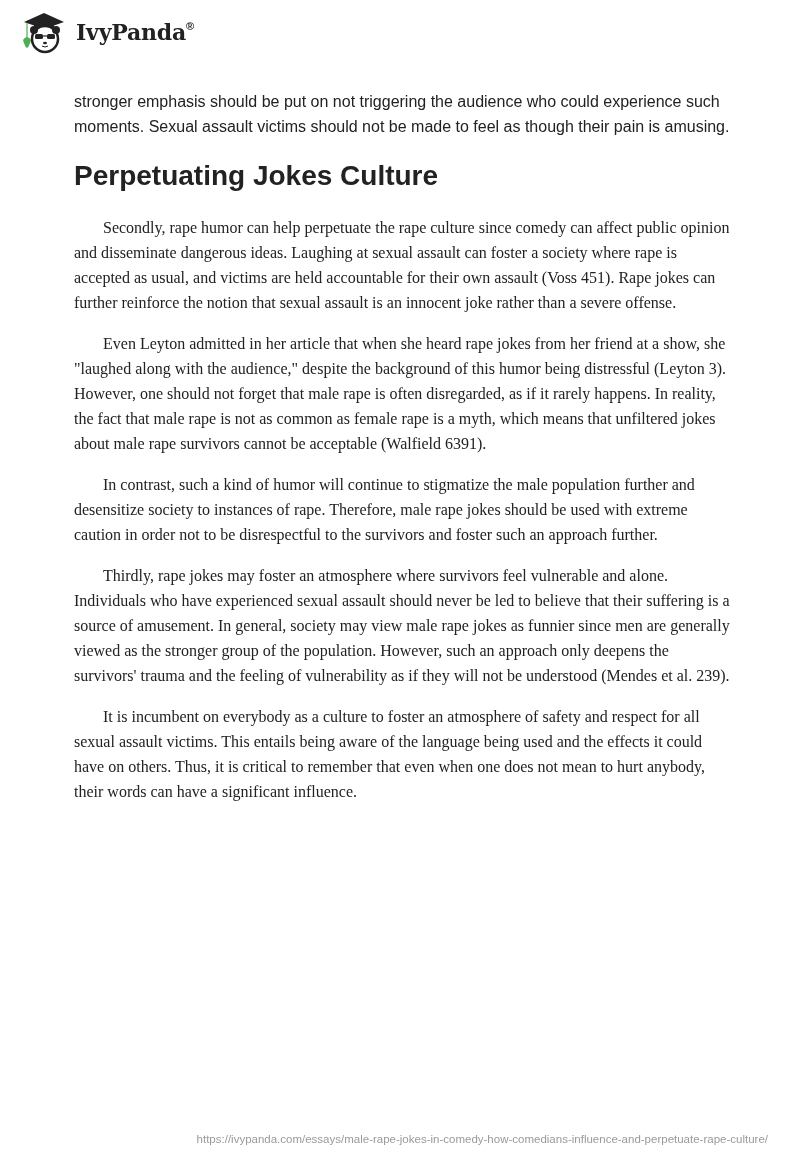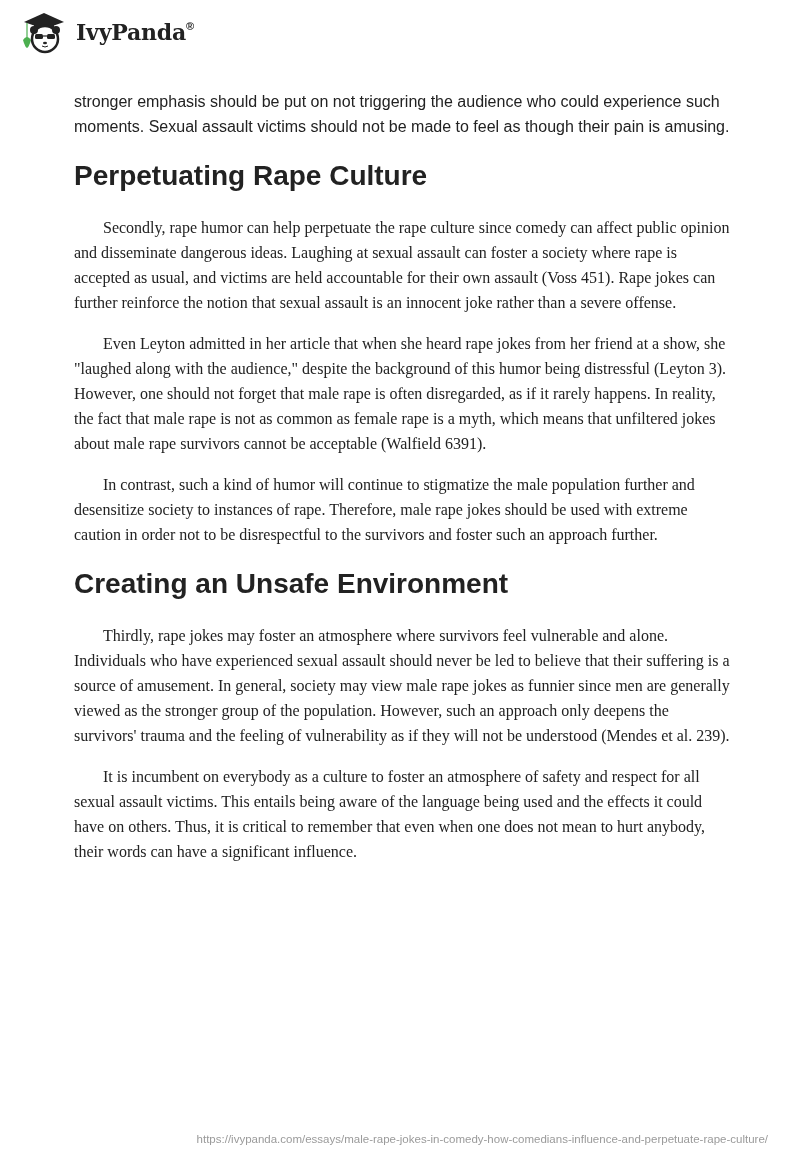--- a/index.html
+++ b/index.html
@@ -42,23 +42,22 @@
       <ellipse cx="27" cy="33" rx="2" ry="1.3" fill="#222"></ellipse>
       <path d="M24,36 Q27,38 30,36" stroke="#222" stroke-width="1" fill="none"></path>
     </svg>
     <span class="logo-text"><span>IvyPanda</span><sup>®</sup></span>
   </div>
 </div>
 
 <div class="content">
   <p>stronger emphasis should be put on not triggering the audience who could experience such moments. Sexual assault victims should not be made to feel as though their pain is amusing.</p>
 
-  <h2>Perpetuating Rape Culture</h2>
+  <h2>Perpetuating Jokes Culture</h2>
   <p class="indent">Secondly, rape humor can help perpetuate the rape culture since comedy can affect public opinion and disseminate dangerous ideas. Laughing at sexual assault can foster a society where rape is accepted as usual, and victims are held accountable for their own assault (Voss 451). Rape jokes can further reinforce the notion that sexual assault is an innocent joke rather than a severe offense.</p>
   <p class="indent">Even Leyton admitted in her article that when she heard rape jokes from her friend at a show, she "laughed along with the audience," despite the background of this humor being distressful (Leyton 3). However, one should not forget that male rape is often disregarded, as if it rarely happens. In reality, the fact that male rape is not as common as female rape is a myth, which means that unfiltered jokes about male rape survivors cannot be acceptable (Walfield 6391).</p>
   <p class="indent">In contrast, such a kind of humor will continue to stigmatize the male population further and desensitize society to instances of rape. Therefore, male rape jokes should be used with extreme caution in order not to be disrespectful to the survivors and foster such an approach further.</p>
 
-  <h2>Creating an Unsafe Environment</h2>
   <p class="indent">Thirdly, rape jokes may foster an atmosphere where survivors feel vulnerable and alone. Individuals who have experienced sexual assault should never be led to believe that their suffering is a source of amusement. In general, society may view male rape jokes as funnier since men are generally viewed as the stronger group of the population. However, such an approach only deepens the survivors' trauma and the feeling of vulnerability as if they will not be understood (Mendes et al. 239).</p>
   <p class="indent">It is incumbent on everybody as a culture to foster an atmosphere of safety and respect for all sexual assault victims. This entails being aware of the language being used and the effects it could have on others. Thus, it is critical to remember that even when one does not mean to hurt anybody, their words can have a significant influence.</p>
 </div>
 
 <div class="footer-url">https://ivypanda.com/essays/male-rape-jokes-in-comedy-how-comedians-influence-and-perpetuate-rape-culture/</div>
 
 </body></html>

